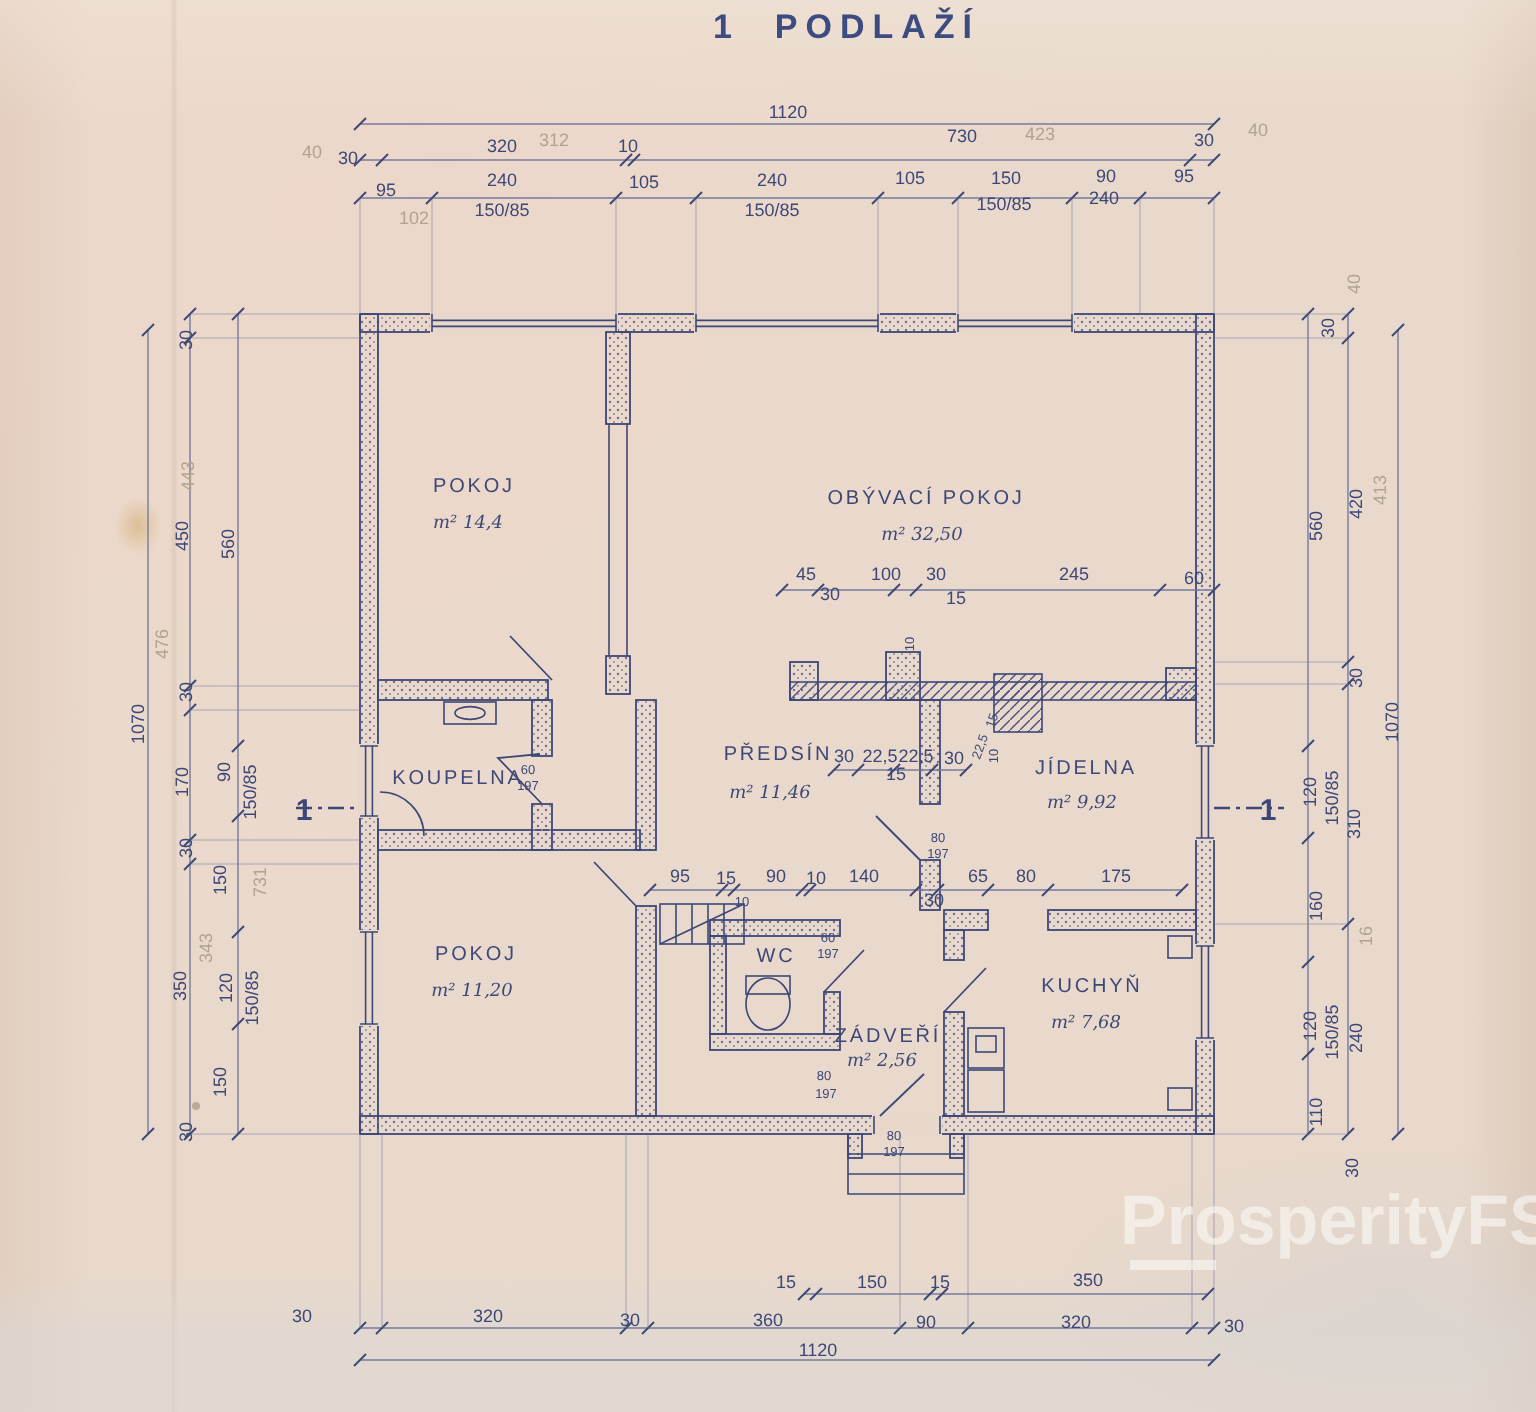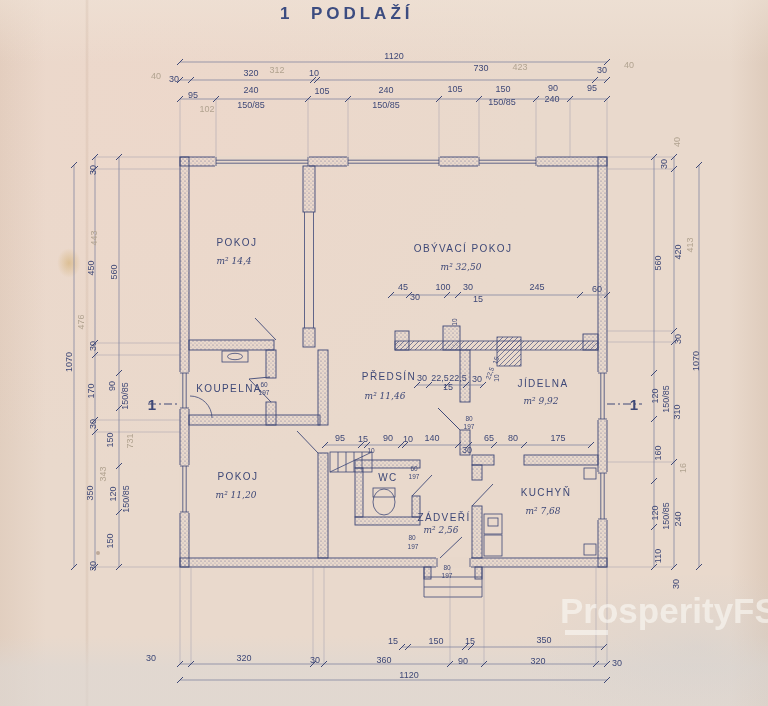--- a/index.html
+++ b/index.html
@@ -11,21 +11,21 @@
       linear-gradient(270deg, rgba(160,125,95,.15) 0%, rgba(160,125,95,0) 5%),
       radial-gradient(ellipse at 20% 15%, rgba(243,213,200,.35), rgba(243,213,200,0) 45%);
   }
   .decor{position:absolute;pointer-events:none;}
   .crease-v{left:85px;top:0;width:4px;height:706px;background:linear-gradient(90deg,transparent,rgba(140,100,70,.12),transparent);}
   .stain{left:57px;top:248px;width:24px;height:30px;background:radial-gradient(ellipse,rgba(196,150,60,.38),rgba(196,150,60,0) 70%);}
   .dot{left:96px;top:551px;width:4px;height:4px;border-radius:50%;background:rgba(110,80,55,.35);}
   .bottom-strip{left:0;top:636px;width:768px;height:70px;background:linear-gradient(180deg,rgba(221,216,211,0),rgba(220,215,211,.6) 45%);}
   .gray-br{left:530px;top:575px;width:238px;height:131px;background:radial-gradient(ellipse at 70% 55%,rgba(211,209,207,.5),transparent 75%);}
 
-  .title{position:absolute;left:280px;top:4px;width:210px;text-align:left;
+  .title{position:absolute;left:280px;top:4px;width:210px;text-align:right;
     font-size:17px;font-weight:bold;letter-spacing:4px;color:#3c4c80;white-space:pre;}
 
   svg{position:absolute;left:0;top:0;}
   .lb{font-family:"Liberation Sans",sans-serif;fill:#3e4877;text-anchor:middle;}
   .dim{font-size:9px;}
   .tiny{font-size:6.5px;}
   .sec{font-size:15px;font-weight:bold;}
   .pencil{fill:#b1a390;}
   .room{font-size:10px;letter-spacing:1.4px;fill:#3e4877;text-anchor:middle;font-family:"Liberation Sans",sans-serif;}
   .area{font-size:9px;font-style:italic;font-family:"DejaVu Serif",serif;fill:#3e4877;text-anchor:middle;}

